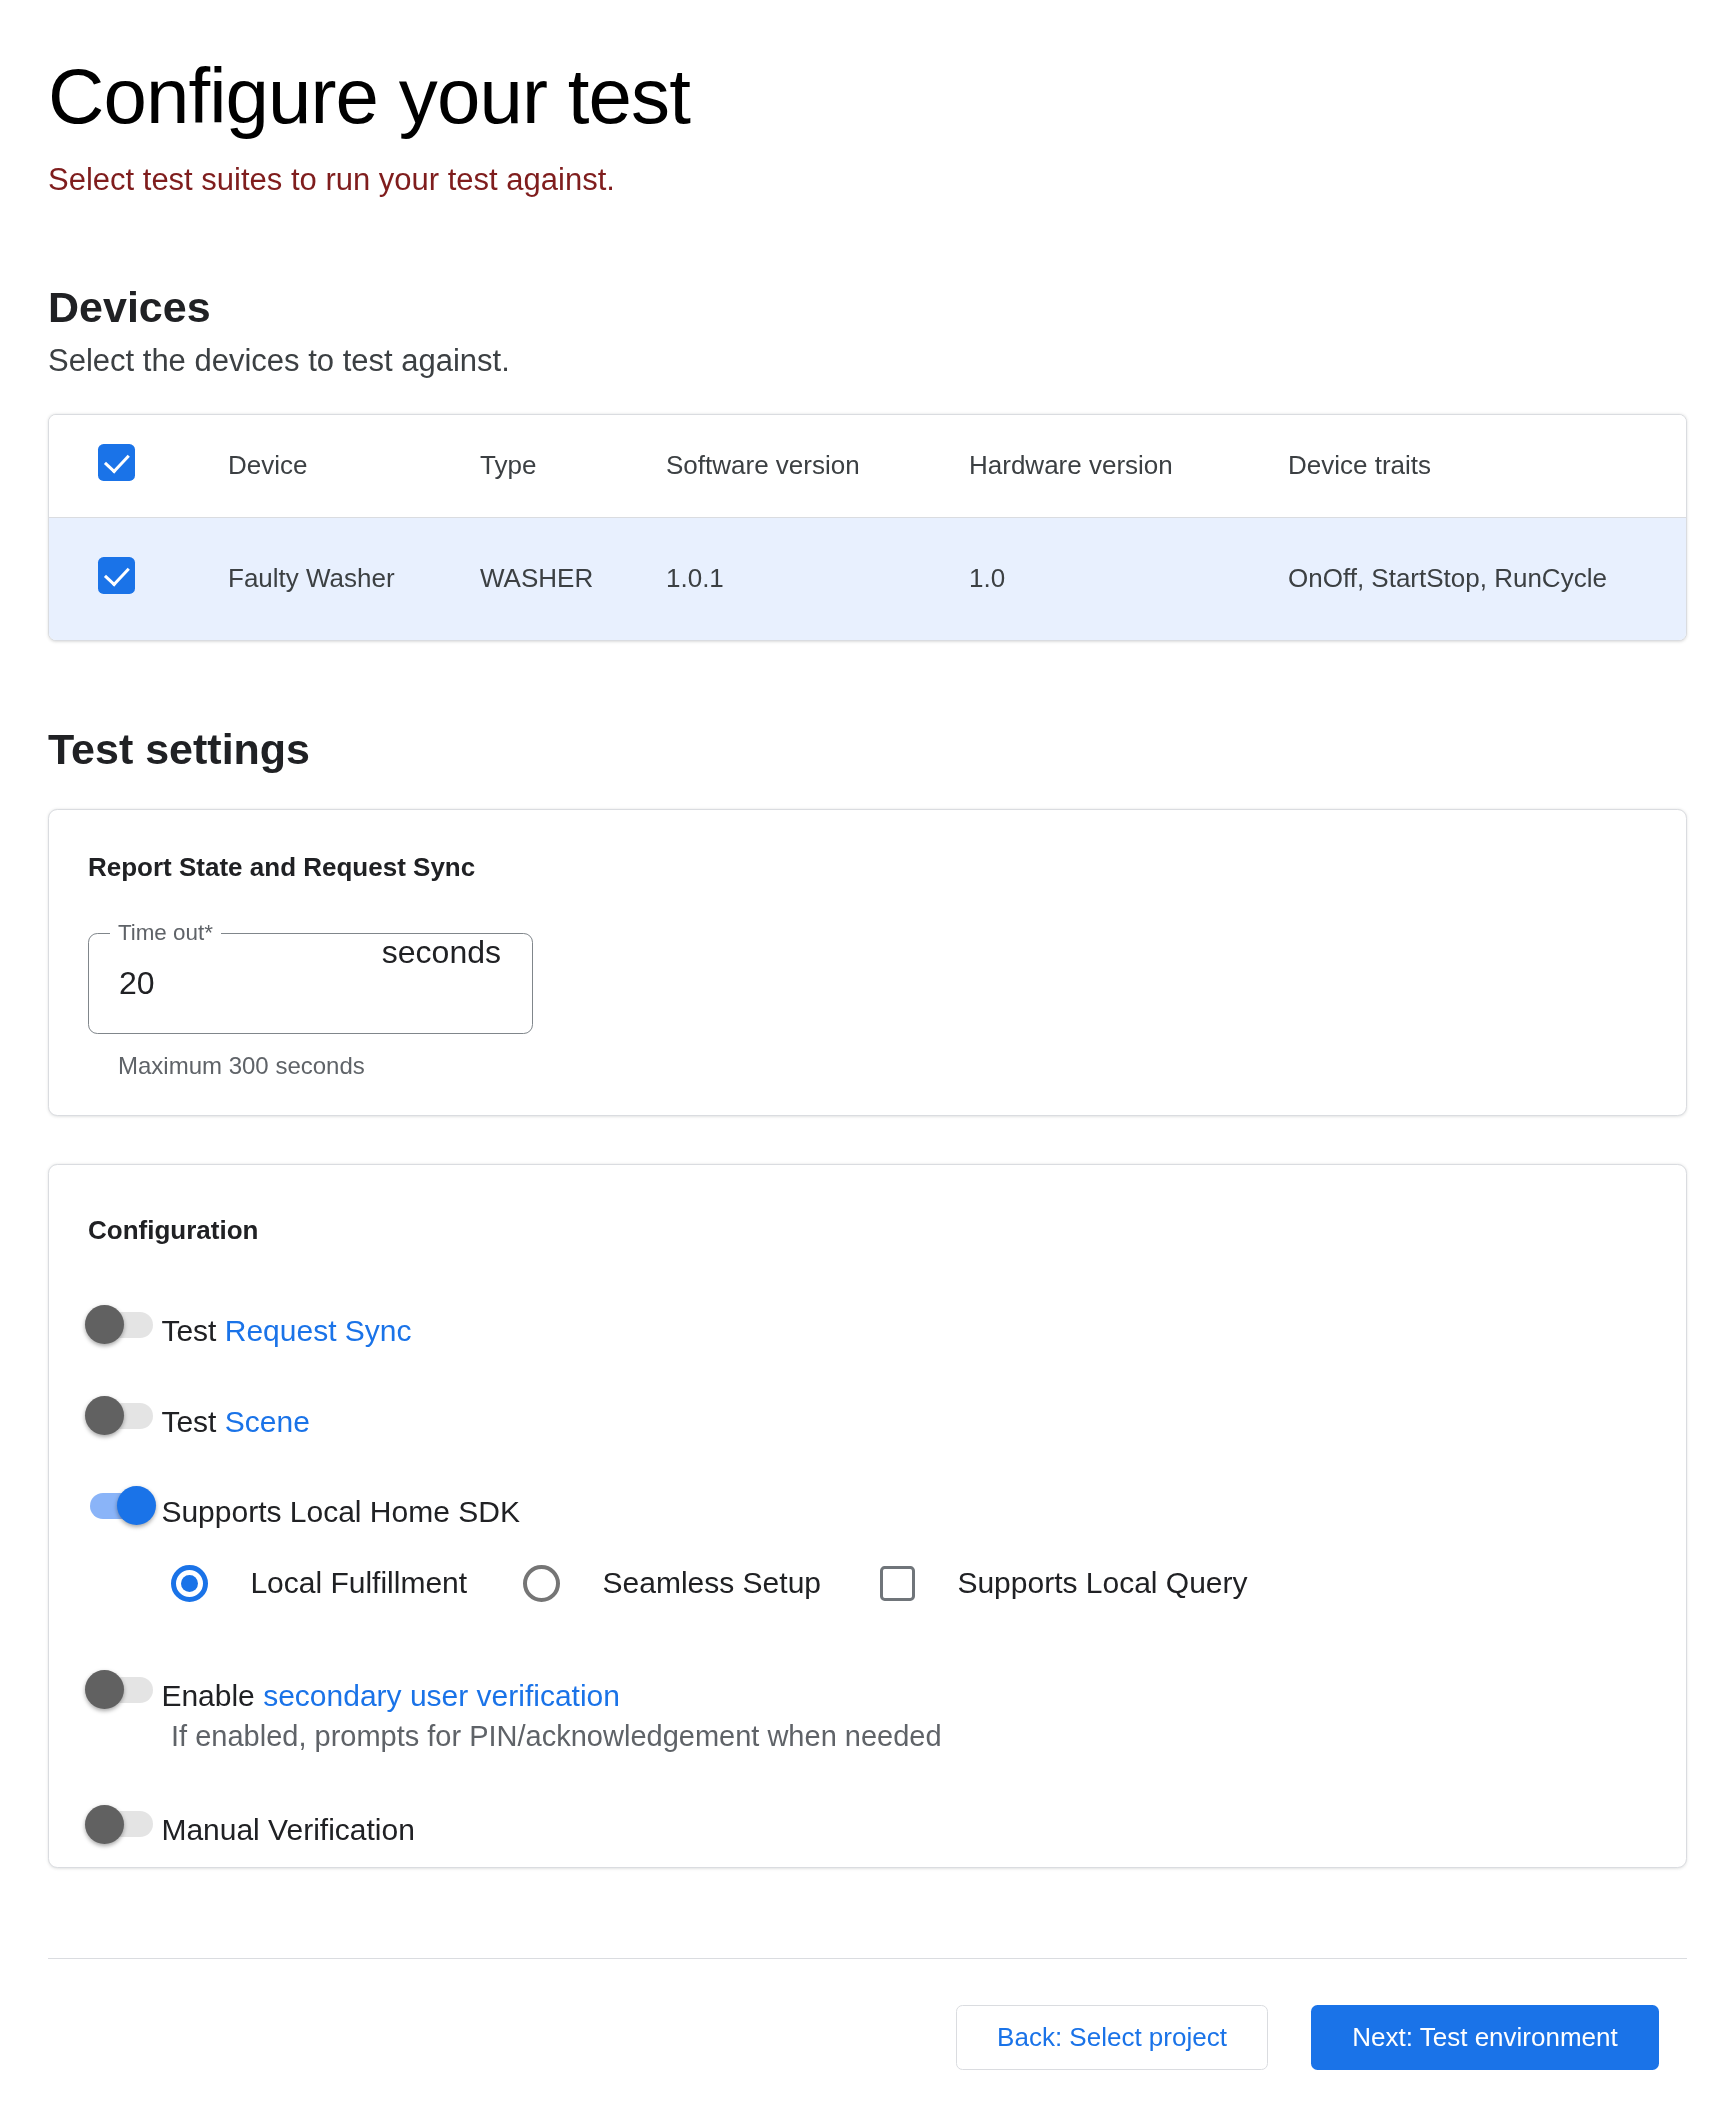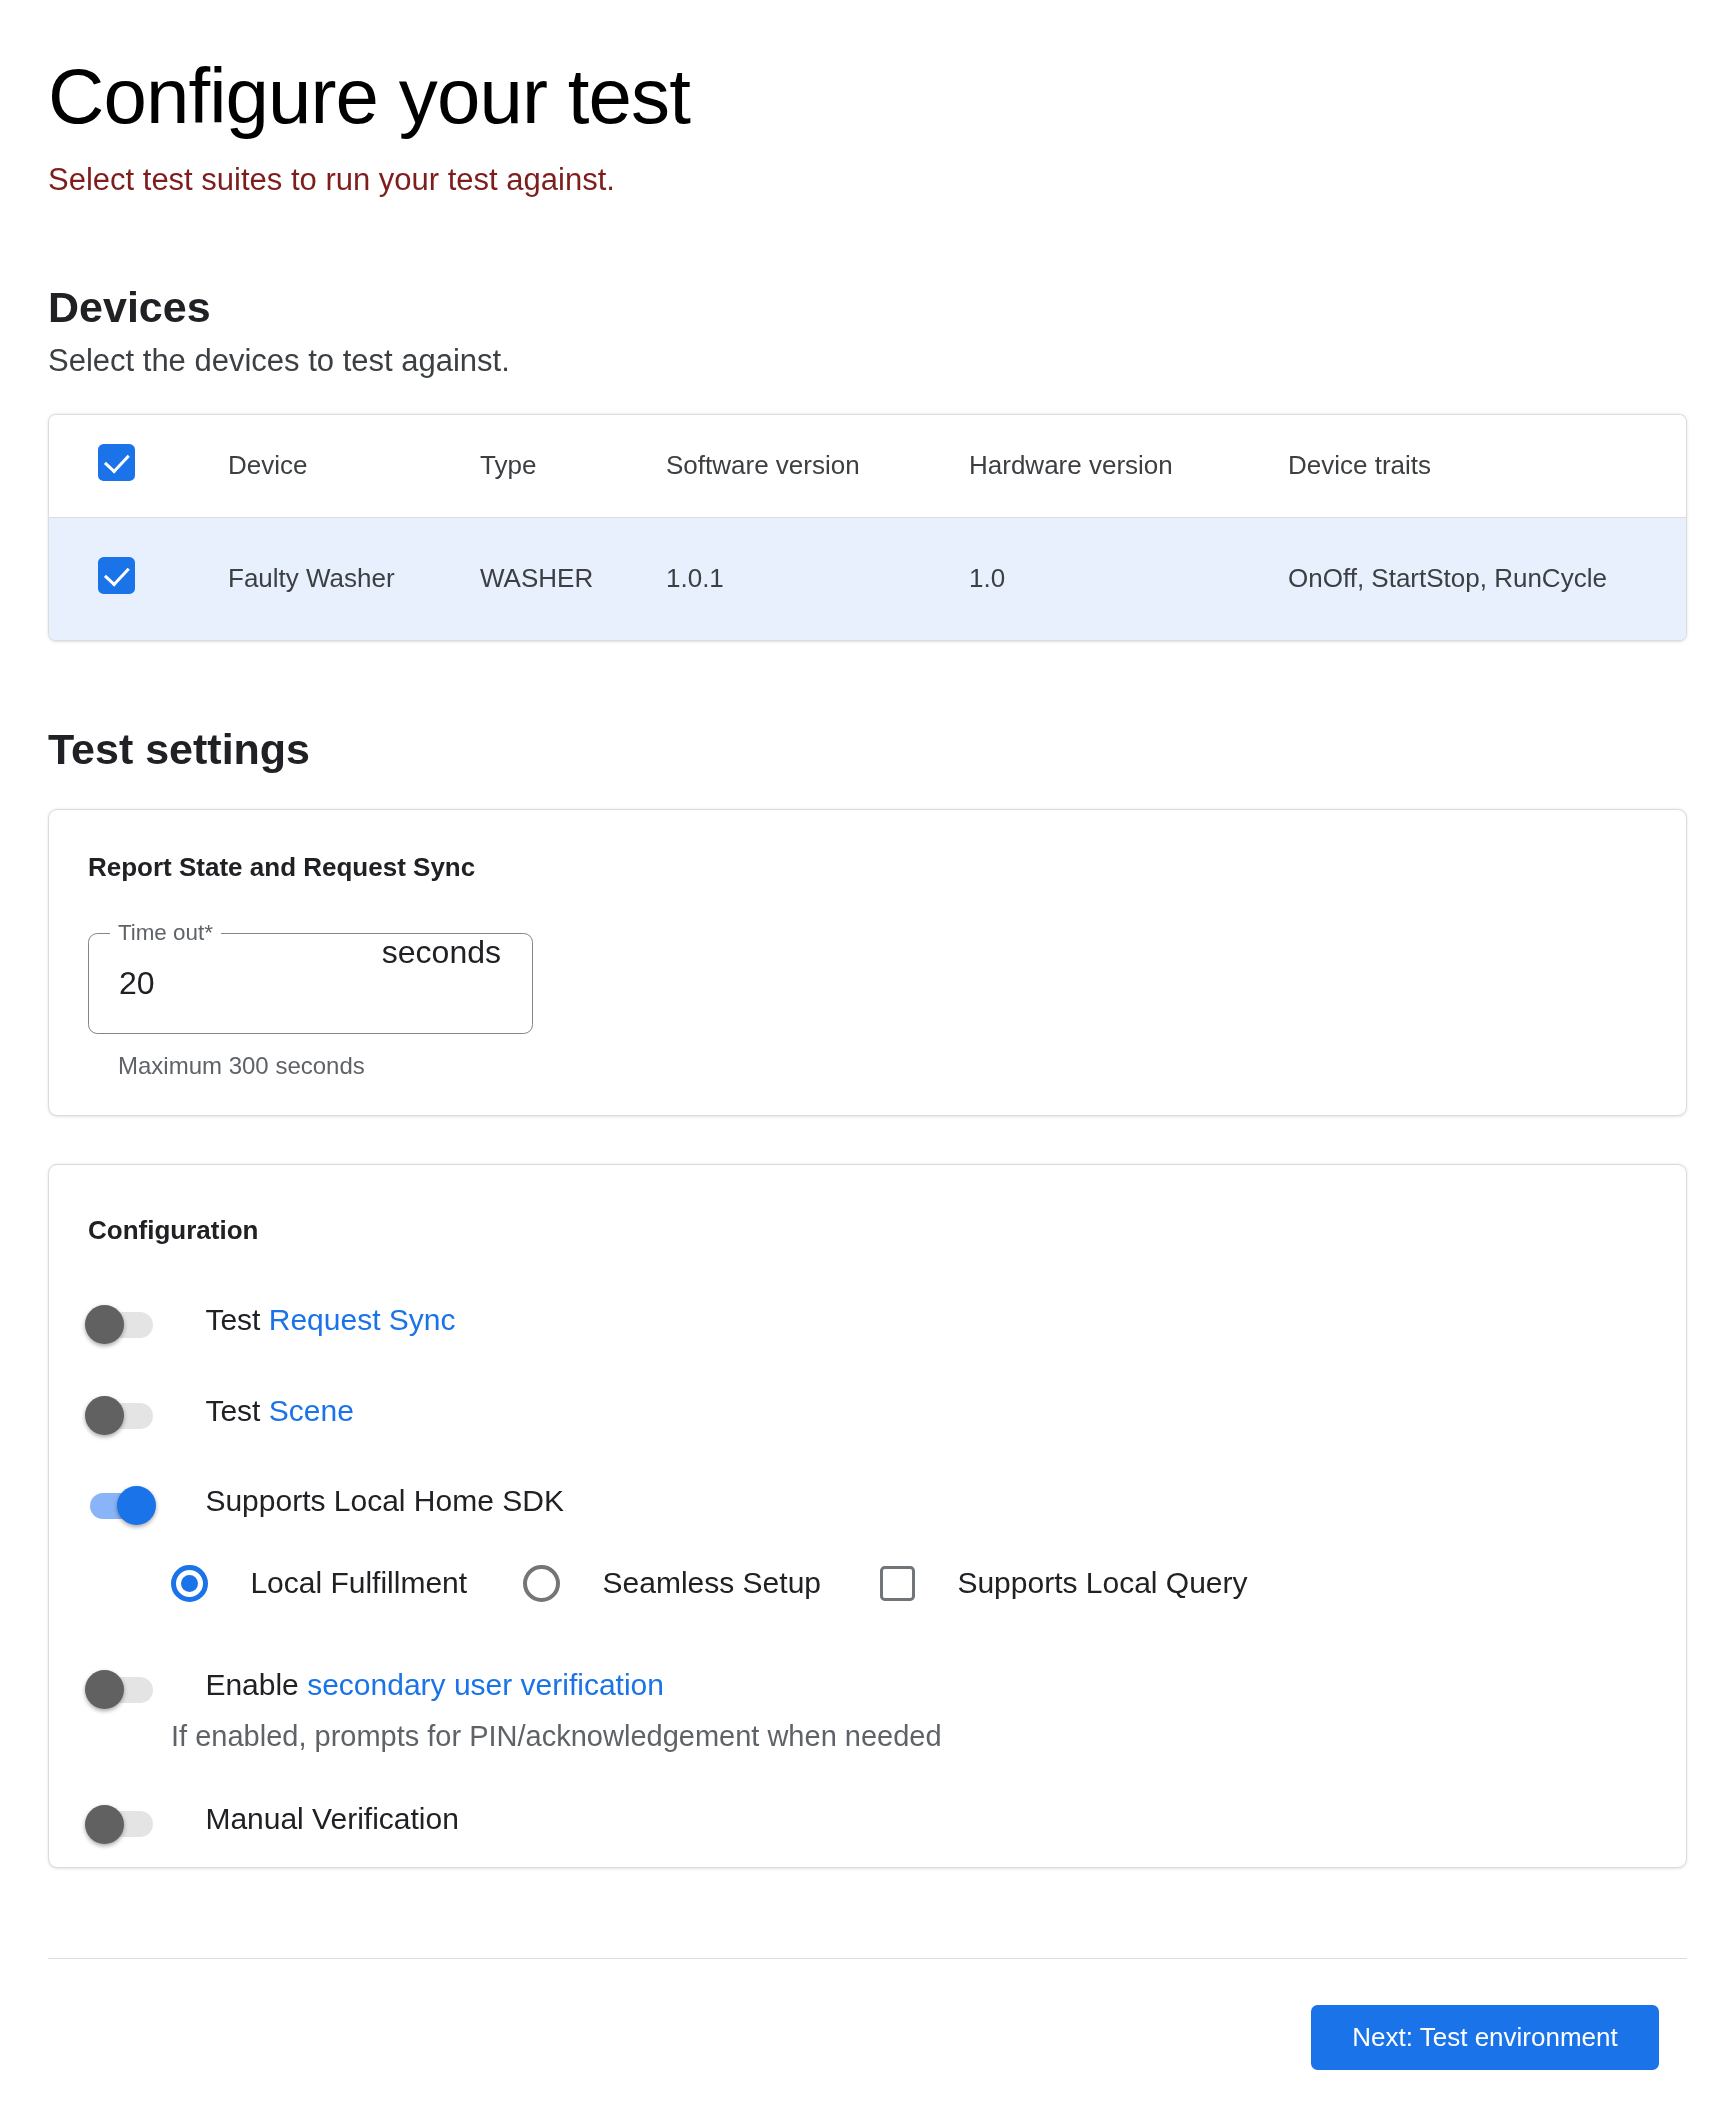--- a/index.html
+++ b/index.html
@@ -76,21 +76,21 @@
   }
   .field-input {
     border: none; outline: none; background: transparent;
     font-family: "Liberation Sans", "DejaVu Sans", sans-serif;
     font-size: 32px; color: #202124; width: 205px;
   }
   .field-suffix { font-size: 32px; color: #202124; }
   .field-helper { margin: 18.6px 0 0 30px; font-size: 24px; color: #5f6368; }
 
   
-  .toggle-row { display: flex; align-items: flex-start; height: 45px; gap: 44px; }
+  .toggle-row { display: flex; align-items: flex-end; height: 45px; }
   .row1 { margin-top: 52px; }
   .row2 { margin-top: 46px; }
   .row3 { margin-top: 45px; }
   .row-enable { margin-top: 64px; }
   .row-manual { margin-top: 47px; }
 
   .switch { position: relative; width: 65px; height: 45px; flex: none; cursor: pointer; }
   .switch .track { position: absolute; left: 1.9px; top: 9.3px; width: 63px; height: 26px; border-radius: 13px; }
   .switch .knob {
     position: absolute; top: 2.8px; width: 39px; height: 39px; border-radius: 50%;
@@ -246,17 +246,18 @@
       </span>
       <span class="toggle-label">
         <span>Manual Verification</span>
       </span>
     </div>
   </div>
 
   <div class="divider"></div>
 
   <div class="footer">
+    <button class="btn btn-outline">Back: Select project</button>
     <button class="btn btn-primary">Next: Test environment</button>
   </div>
 
 </div>
 
 
 </body></html>

